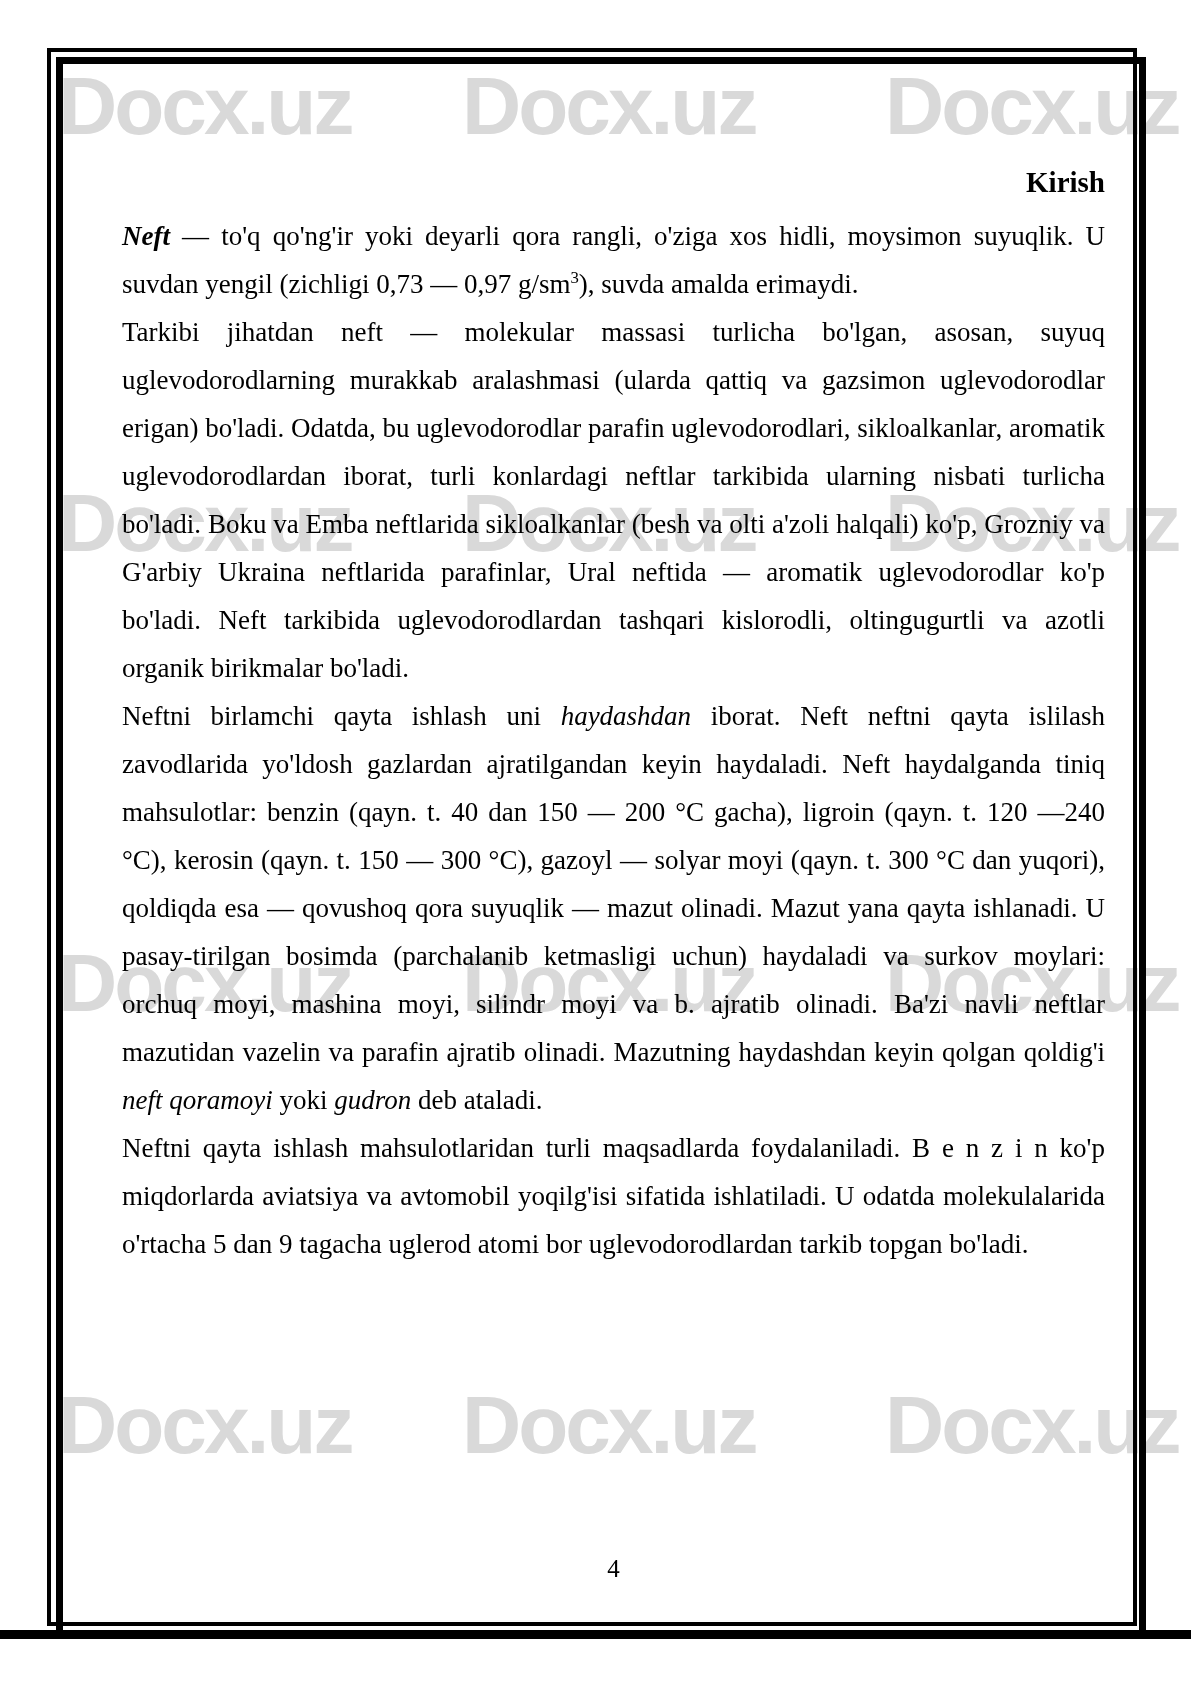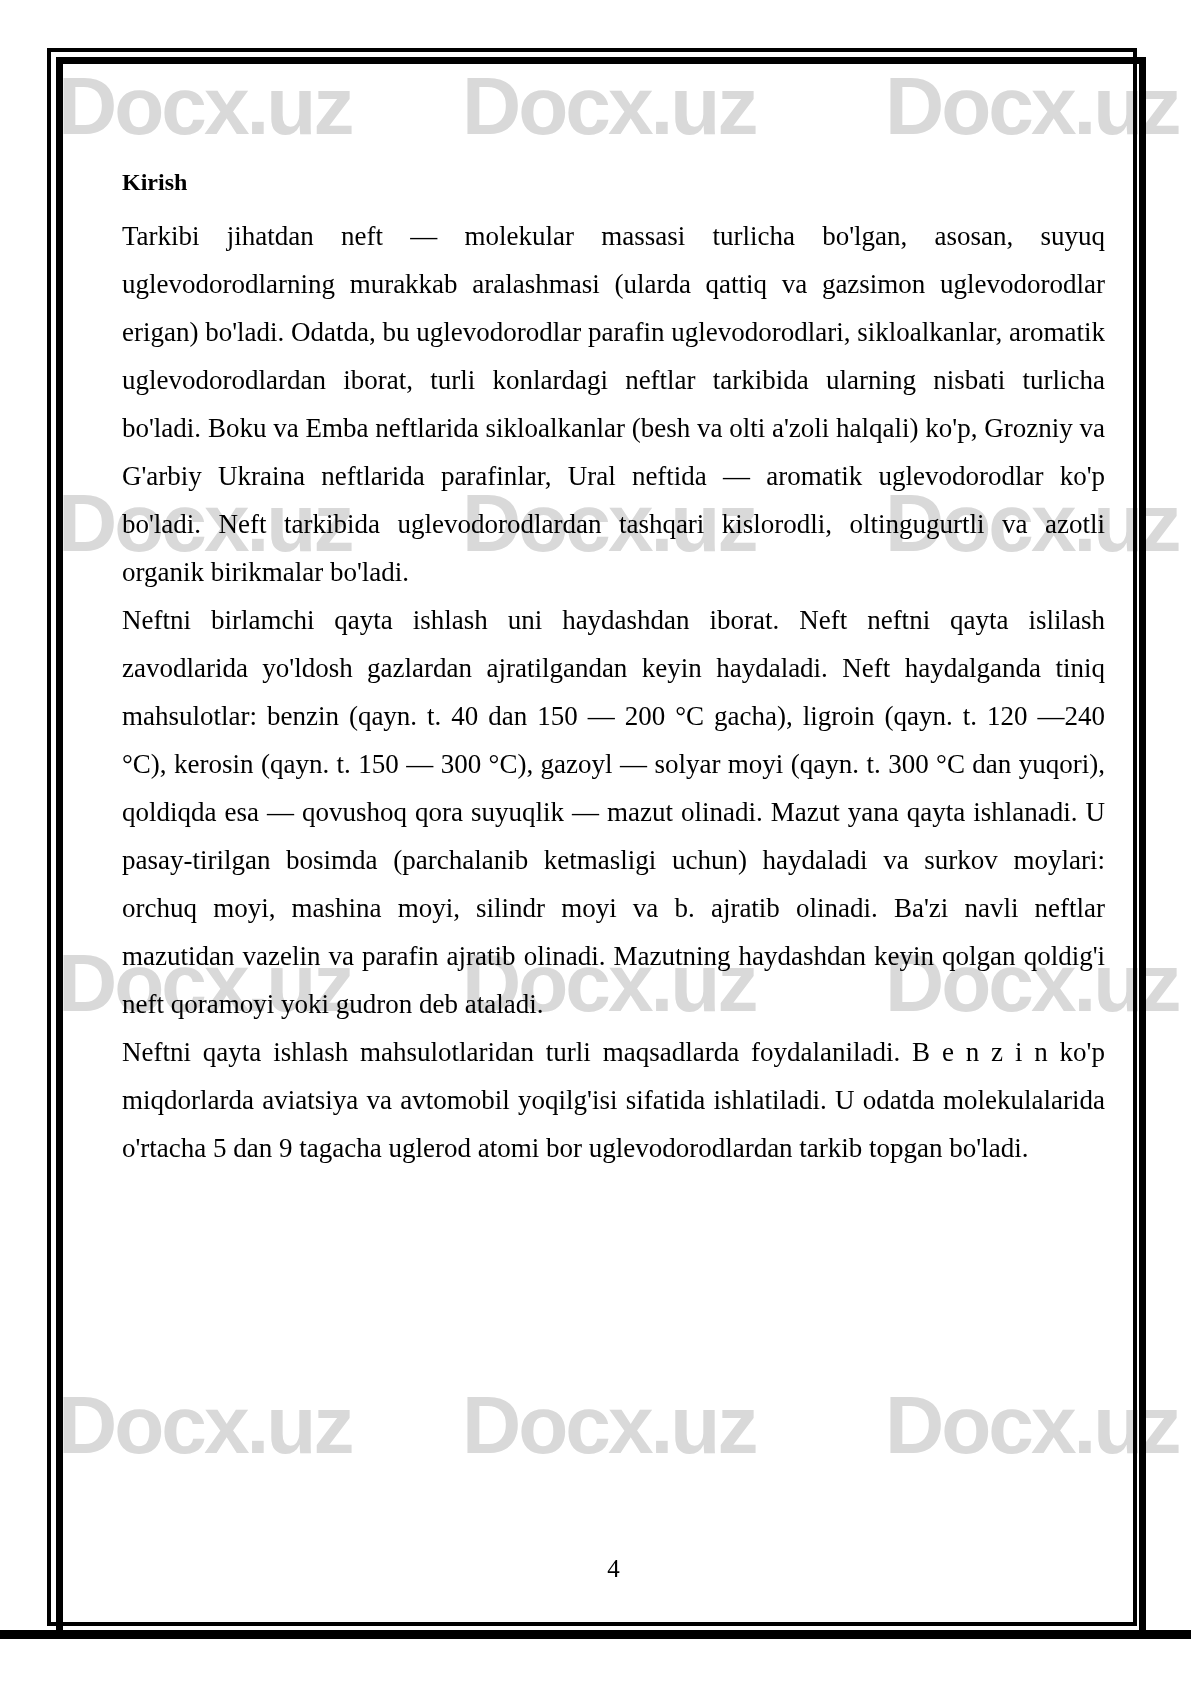--- a/index.html
+++ b/index.html
@@ -42,25 +42,25 @@
     z-index: 1;
   }
   
   .content {
     position: absolute; left: 122px; top: 158px; width: 983px;
     z-index: 2;
     font-size: 27px; line-height: 48px; color: #000;
   }
   .title {
     margin: 0 0 6px 0;
-    font-size: 24px; font-weight: bold;
-    text-align: left; line-height: 48px;
+    font-size: 29px; font-weight: bold;
+    text-align: right; line-height: 48px;
   }
   #body-text p { margin: 0; text-align: justify; }
-  .seg-i  { }
+  .seg-i  { font-style: italic; }
   .seg-bi { font-style: italic; font-weight: bold; }
   #body-text sup { font-size: 0.62em; line-height: 0; }
   .page-num {
     position: absolute; left: 122px; top: 1545px; width: 983px;
     z-index: 2; text-align: center;
     font-size: 25px; line-height: 48px; color: #000;
   }
 </style>
 </head>
 <body>
@@ -81,20 +81,21 @@
       <div class="watermark" style="left: 885px; top: 1384px; color: rgb(217, 217, 217);">Docx.uz</div>
     </div>
 
   <div class="frame-thin"></div>
   <div class="frame-thick"></div>
   <div class="bottom-band"></div>
 
   <div class="content">
     <h1 class="title">Kirish</h1>
     <div id="body-text">
+        <p><span class="seg-bi">Neft</span><span> — to'q qo'ng'ir yoki deyarli qora rangli, o'ziga xos hidli, moysimon suyuqlik. U suvdan yengil (zichligi 0,73 — 0,97 g/sm</span><sup>3</sup><span>), suvda amalda erimaydi.</span></p>
         <p><span>Tarkibi jihatdan neft — molekular massasi turlicha bo'lgan, asosan, suyuq uglevodorodlarning murakkab aralashmasi (ularda qattiq va gazsimon uglevodorodlar erigan) bo'ladi. Odatda, bu uglevodorodlar parafin uglevodorodlari, sikloalkanlar, aromatik uglevodorodlardan iborat, turli konlardagi neftlar tarkibida ularning nisbati turlicha bo'ladi. Boku va Emba neftlarida sikloalkanlar (besh va olti a'zoli halqali) ko'p, Grozniy va G'arbiy Ukraina neftlarida parafinlar, Ural neftida — aromatik uglevodorodlar ko'p bo'ladi. Neft tarkibida uglevodorodlardan tashqari kislorodli, oltingugurtli va azotli organik birikmalar bo'ladi.</span></p>
         <p><span>Neftni birlamchi qayta ishlash uni </span><span class="seg-i">haydashdan</span><span> iborat. Neft neftni qayta islilash zavodlarida yo'ldosh gazlardan ajratilgandan keyin haydaladi. Neft haydalganda tiniq mahsulotlar: benzin (qayn. t. 40 dan 150 — 200 °C gacha), ligroin (qayn. t. 120 —240 °C), kerosin (qayn. t. 150 — 300 °C), gazoyl — solyar moyi (qayn. t. 300 °C dan yuqori), qoldiqda esa — qovushoq qora suyuqlik — mazut olinadi. Mazut yana qayta ishlanadi. U pasay-tirilgan bosimda (parchalanib ketmasligi uchun) haydaladi va surkov moylari: orchuq moyi, mashina moyi, silindr moyi va b. ajratib olinadi. Ba'zi navli neftlar mazutidan vazelin va parafin ajratib olinadi. Mazutning haydashdan keyin qolgan qoldig'i </span><span class="seg-i">neft qoramoyi</span><span> yoki </span><span class="seg-i">gudron</span><span> deb ataladi.</span></p>
         <p><span>Neftni qayta ishlash mahsulotlaridan turli maqsadlarda foydalaniladi. B e n z i n ko'p miqdorlarda aviatsiya va avtomobil yoqilg'isi sifatida ishlatiladi. U odatda molekulalarida o'rtacha 5 dan 9 tagacha uglerod atomi bor uglevodorodlardan tarkib topgan bo'ladi.</span></p>
       </div>
   </div>
 
   <div class="page-num">4</div>
 </div>
 
 </body></html>

